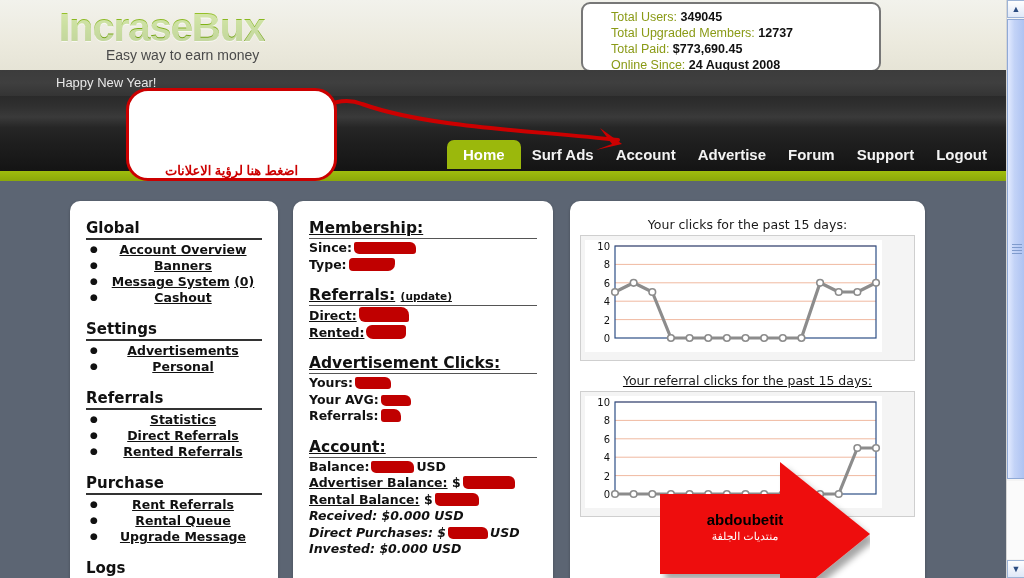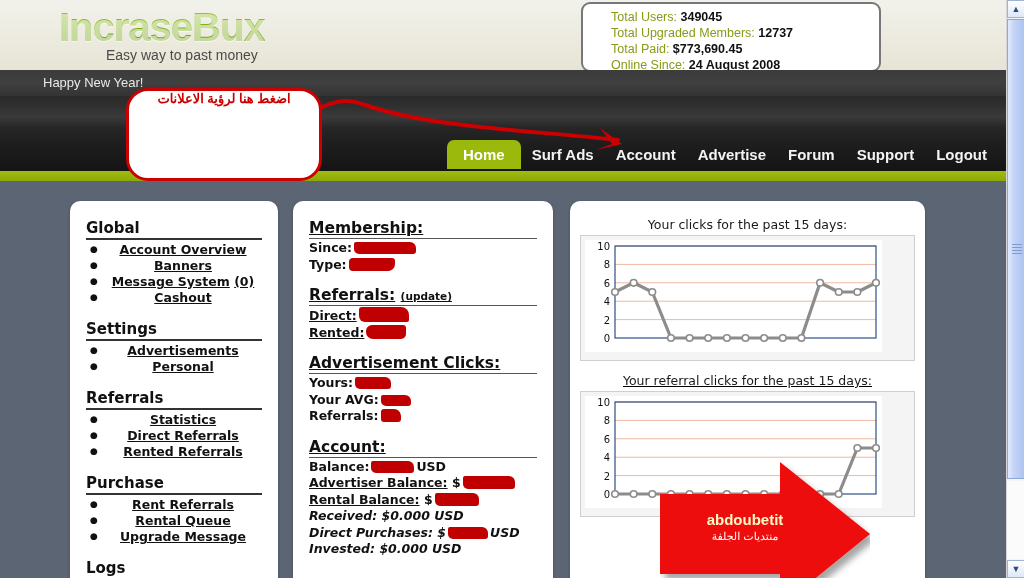--- a/index.html
+++ b/index.html
@@ -60,21 +60,21 @@
   .stat-row b { color: #111; font-weight: bold; }
 
   
   #announce {
     position: relative;
     height: 26px;
     background: linear-gradient(to bottom, #3c3c3c 0%, #3f3f3f 50%, #343434 100%);
     color: #e8e8e8;
     font-size: 13px;
     line-height: 26px;
-    padding-left: 43px;
+    padding-left: 56px;
   }
 
   
   #navband {
     position: relative;
     height: 75px;
     background: linear-gradient(to bottom,
       #2a2a2a 0%, #303030 14%, #3a3a3a 28%,
       #262626 42%, #1f1f1f 60%, #191919 82%, #141414 100%);
   }
@@ -96,25 +96,25 @@
     padding: 6px 16px 6px 16px;
   }
   #greenbar {
     height: 10px;
     background: linear-gradient(to bottom, #9fbd0d 0%, #8ba80a 100%);
   }
 
   
   #callout {
     position: absolute; left: 126px; top: 88px;
-    width: 196px; height: 93px;
+    width: 211px; height: 93px;
     background: #fff;
     border: 3px solid #cc0000;
     border-radius: 22px;
-    display: flex; align-items: flex-start; justify-content: center;
+    display: flex; align-items: flex-end; justify-content: center;
     z-index: 30;
   }
   #callout-text {
     font-size: 13px; color: #cc0000; font-weight: bold;
     direction: rtl; text-align: center;
   }
   #arrow-svg {
     position: absolute; left: 300px; top: 88px;
     z-index: 29; pointer-events: none;
   }
@@ -221,21 +221,21 @@
     left: 660px; top: 281px;
     width: 210px; height: 148px;
     z-index: 25;
     pointer-events: none;
   }
   #wm-label {
     position: absolute; left: 690px; top: 330px;
     z-index: 26; text-align: center; width: 110px;
     pointer-events: none;
   }
-  #wm-label .l1 { color: #fef9c3; font-size: 15px; font-weight: bold; line-height: 18px; }
+  #wm-label .l1 { color: #000000; font-size: 15px; font-weight: bold; line-height: 18px; }
   #wm-label .l2 { color: #fff; font-size: 11px; direction: rtl; line-height: 15px; }
 
   
   #scrollbar {
     position: absolute; right: 0; top: 0;
     width: 18px; height: 578px;
     background: #f4f4f4;
     border-left: 1px solid #d6d6d6;
   }
   .sb-btn {
@@ -269,21 +269,21 @@
 </style>
 </head>
 <body>
 
 <div id="viewport">
 
   <div id="header">
     <div id="logo-wrap">
       <div id="logo-text">IncraseBux</div>
     </div>
-    <div id="logo-tagline">Easy way to past money</div>
+    <div id="logo-tagline">Easy way to earn money</div>
 
     <div id="stats-box">
       <div class="stat-row">
         <span>Total Users:</span>
         <b>349045</b>
       </div>
       <div class="stat-row">
         <span>Total Upgraded Members:</span>
         <b>12737</b>
       </div>

